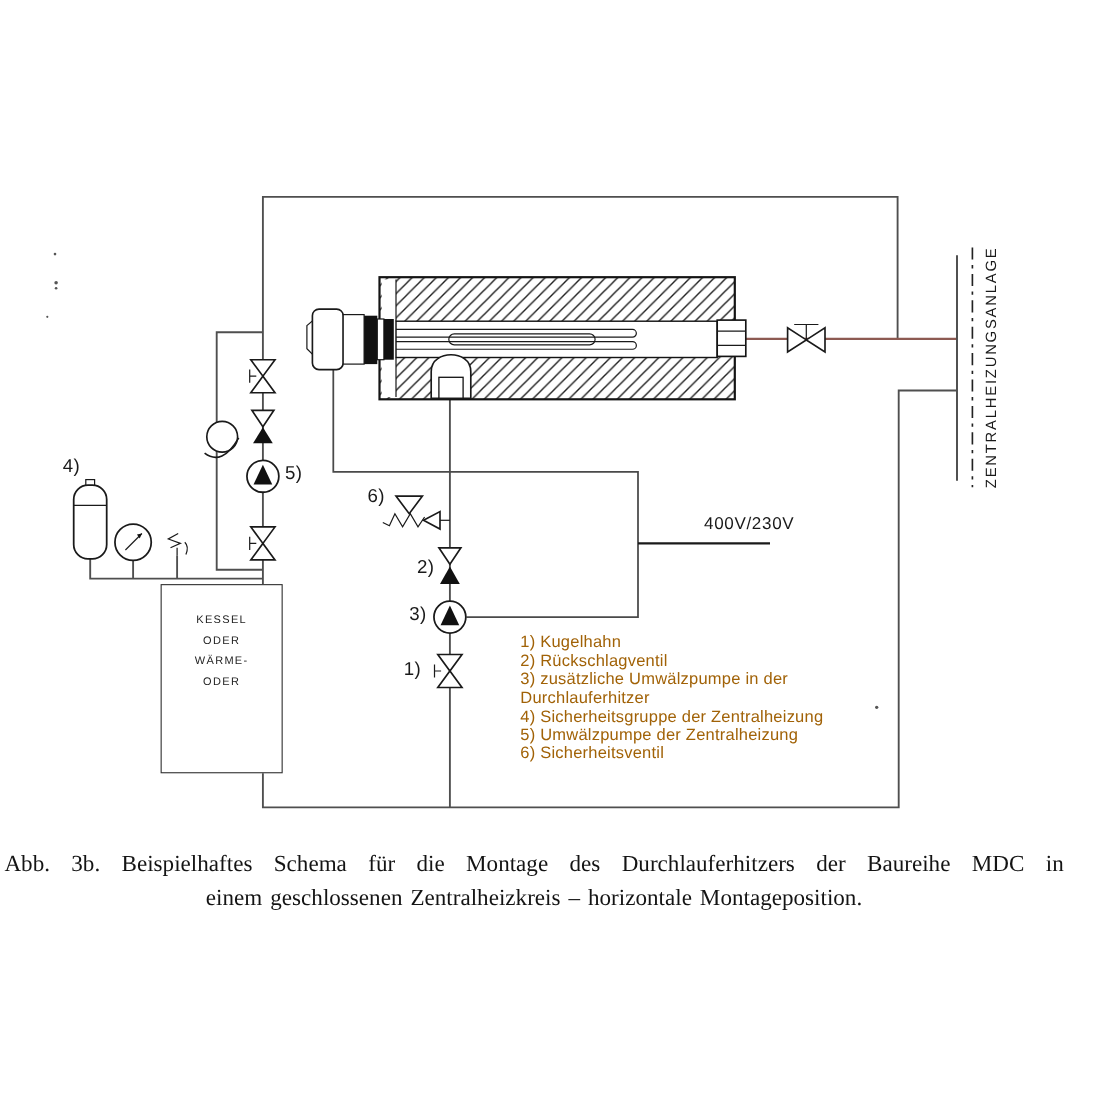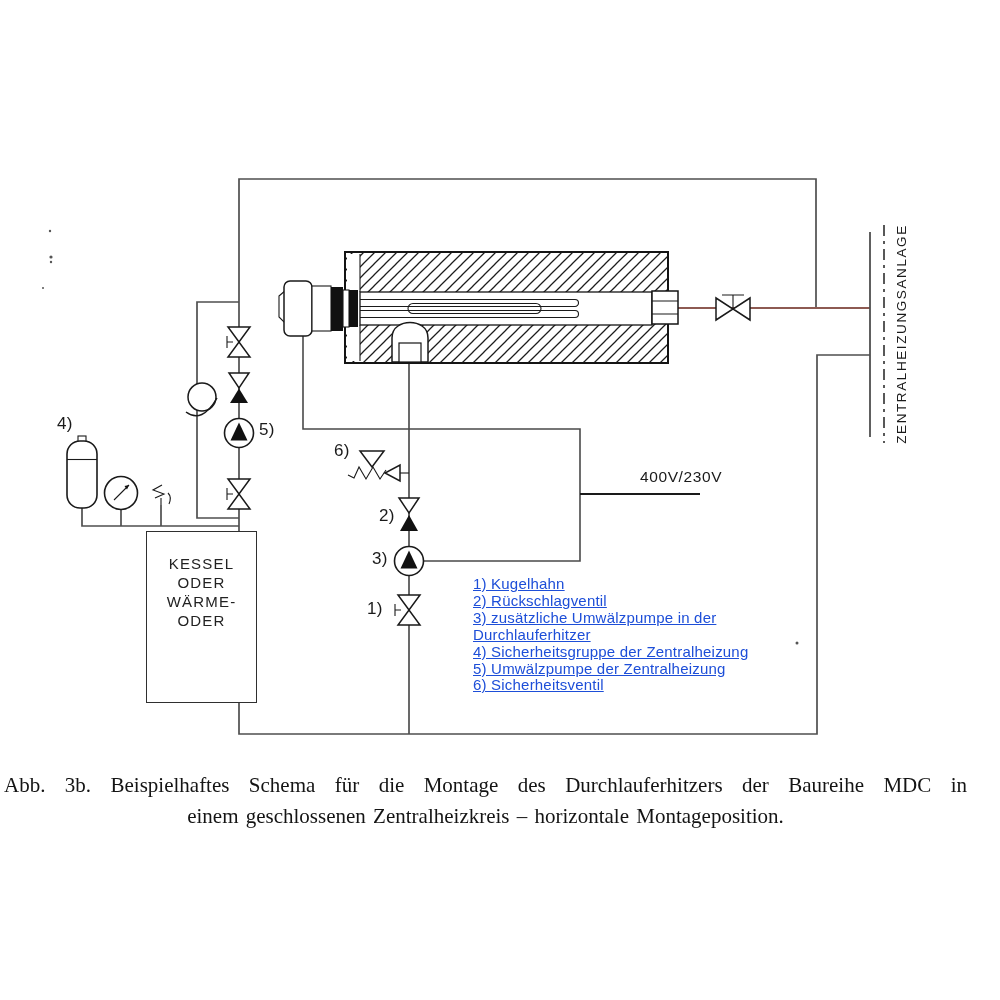--- a/index.html
+++ b/index.html
@@ -14,23 +14,23 @@
   .blk{fill:#111111;stroke:none;}
   .thin{stroke-width:1.1;}
   .dashdot{stroke:#222;stroke-width:1.5;stroke-dasharray:11 5 3 5;fill:none;}
   .speck{fill:#555;}
   .lbl{position:absolute;white-space:nowrap;color:#1a1a1a;}
   .callout{font-size:17px;letter-spacing:.3px;}
   .voltage{font-size:15.5px;letter-spacing:.6px;}
   .kessel-box{position:absolute;left:146px;top:531px;width:111px;height:172px;
               border:1.7px solid #2f2f2f;box-sizing:border-box;text-align:center;
               padding-top:22px;}
-  .kessel-box div{font-size:15px;line-height:19px;letter-spacing:1.2px;color:#222;}
+  .kessel-box div{font-size:10px;line-height:19px;letter-spacing:1.2px;color:#222;}
   .legend{position:absolute;left:473px;top:576px;width:350px;}
-  .legend div{font-size:15px;line-height:16.9px;letter-spacing:.2px;color:#1d4ed8;white-space:nowrap;text-decoration:underline;}
+  .legend div{font-size:15px;line-height:16.9px;letter-spacing:.2px;color:#a16207;white-space:nowrap;}
   .zha{position:absolute;left:901px;top:334px;transform:translate(-50%,-50%) rotate(-90deg);
        font-size:13.5px;letter-spacing:1.6px;color:#1a1a1a;}
   .caption{position:absolute;left:4px;top:770px;width:963px;
            font-family:"Liberation Serif",serif;font-size:21px;line-height:30.5px;color:#141414;}
   .caption .l1{text-align:justify;text-align-last:justify;}
   .caption .l2{text-align:center;word-spacing:2px;}
 </style>
 </head>
 <body>
 

